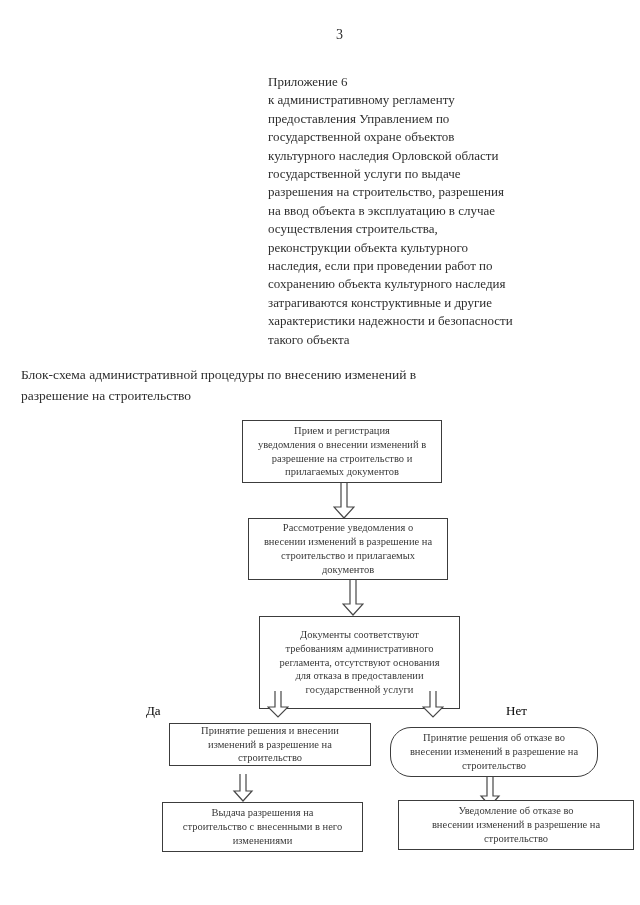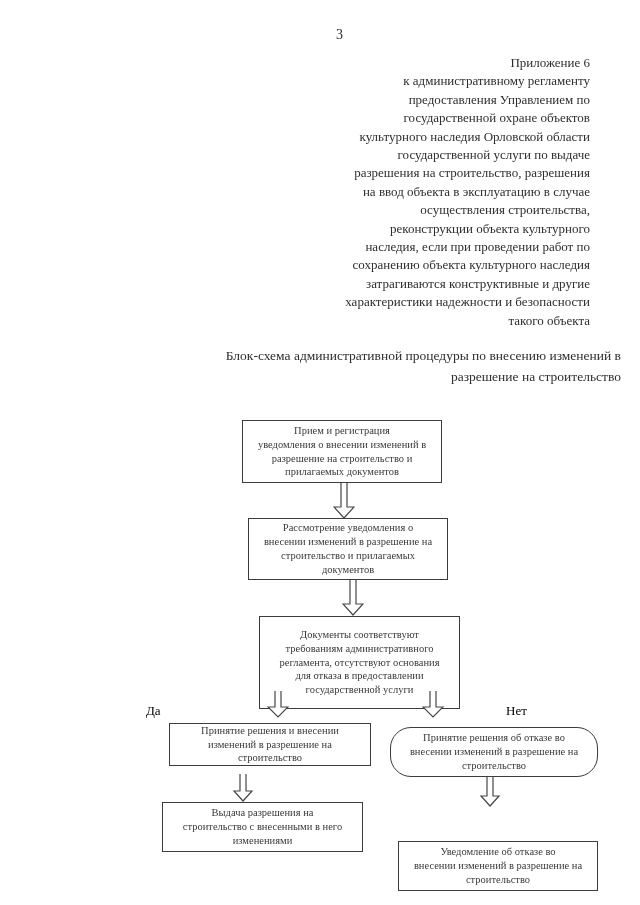--- a/index.html
+++ b/index.html
@@ -10,21 +10,21 @@
   body {
     width: 640px;
     height: 905px;
     position: relative;
     font-family: "Liberation Serif", "DejaVu Serif", serif;
     color: #2e2e2e;
     overflow: hidden;
   }
   .abs { position: absolute; }
   .prewrap { white-space: pre-line; }
-  .center { text-align: right; }
+  .center { text-align: left; margin-top: 19px; }
 
   #page-number {
     left: 336px; top: 27px;
     font-size: 14px;
   }
   #appendix {
     left: 268px; top: 54px; width: 322px;
     font-size: 13px;
     line-height: 18.4px;
   }
@@ -47,21 +47,21 @@
     color: #3a3a3a;
     box-sizing: border-box;
     padding: 12px 4px;
   }
   #box-reception       { left: 242px; top: 420px; width: 200px; height: 63px; }
   #box-review          { left: 248px; top: 518px; width: 200px; height: 62px; }
   #box-condition       { left: 259px; top: 616px; width: 201px; height: 93px; }
   #box-approve         { left: 169px; top: 723px; width: 202px; height: 43px; }
   #box-issue           { left: 162px; top: 802px; width: 201px; height: 50px; }
   #box-refuse          { left: 390px; top: 727px; width: 208px; height: 50px; border-radius: 21px; }
-  #box-refusal-notice  { left: 398px; top: 841px; width: 200px; height: 50px; text-align: center; }
+  #box-refusal-notice  { left: 398px; top: 800px; width: 236px; height: 50px; text-align: center; }
 
   .branch-label {
     position: absolute;
     font-size: 13px;
     color: #000000;
   }
   #label-yes { left: 146px; top: 703px; }
   #label-no  { left: 506px; top: 703px; }
 
   .flow-arrow { position: absolute; }

